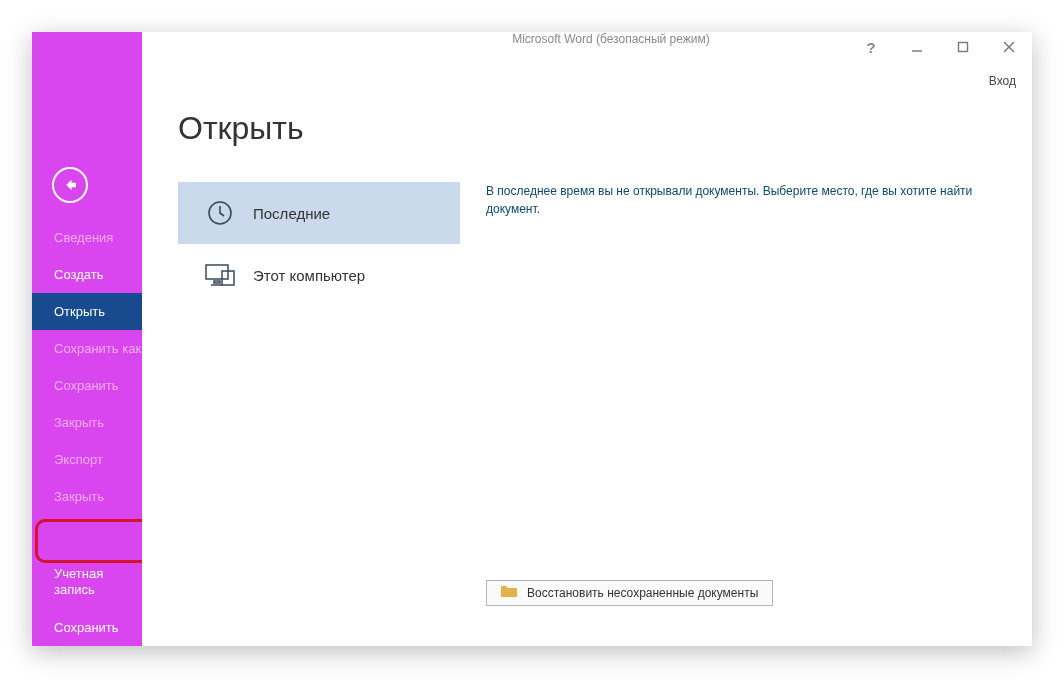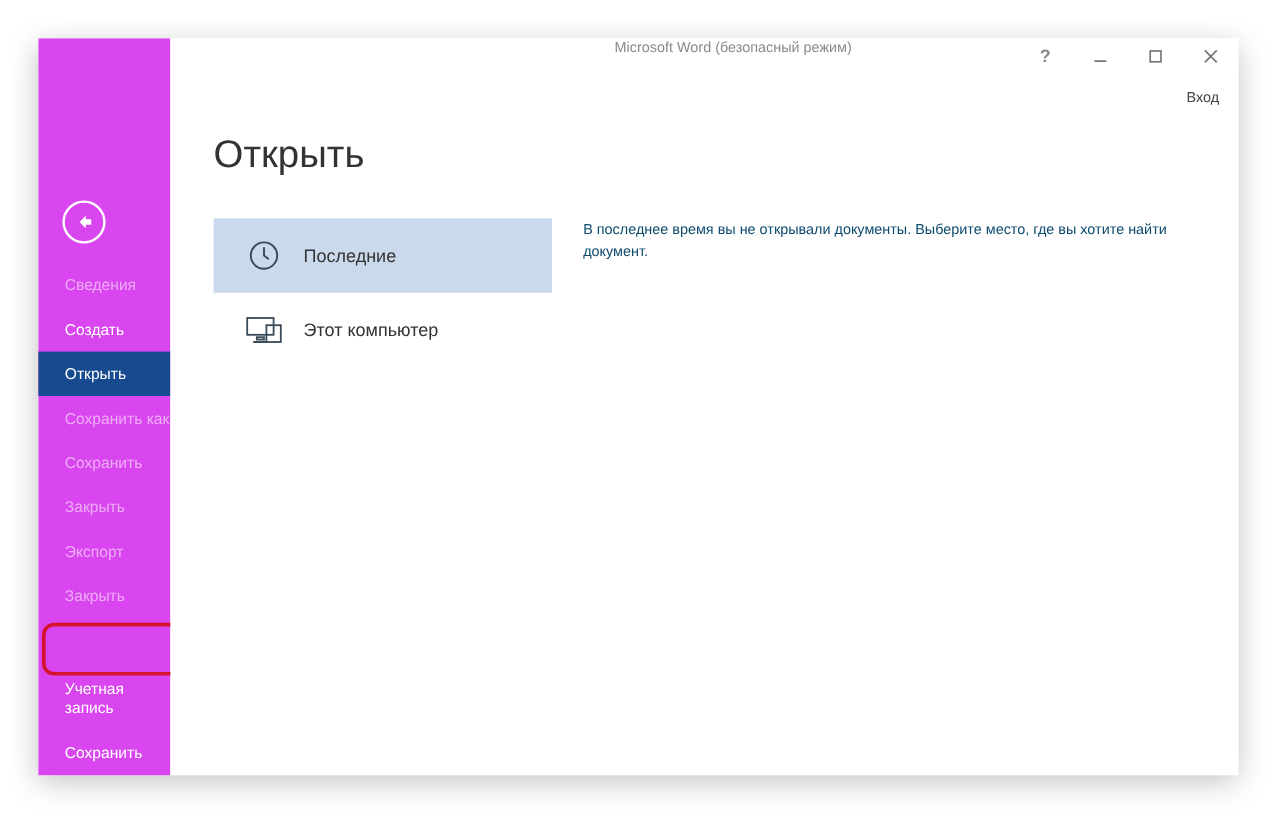--- a/index.html
+++ b/index.html
@@ -169,18 +169,26 @@
                   <rect x="17" y="9" width="12" height="14"></rect>
                 </svg>
             </span>
             <span>Этот компьютер</span>
           </div>
         </div>
 
         <div class="right-col">
           <p class="empty-msg">В последнее время вы не открывали документы. Выберите место, где вы хотите найти документ.</p>
 
+          <button class="recover-btn">
+            <span class="folder-icon">
+              <svg width="16" height="13" viewBox="0 0 16 13">
+                  <path d="M0 2 L0 12 L16 12 L16 3 L7 3 L5 1 L0 1 Z"></path>
+                </svg>
+            </span>
+            <span>Восстановить несохраненные документы</span>
+          </button>
         </div>
       </div>
     </main>
 
   </div>
 </div>
 
 </body></html>

